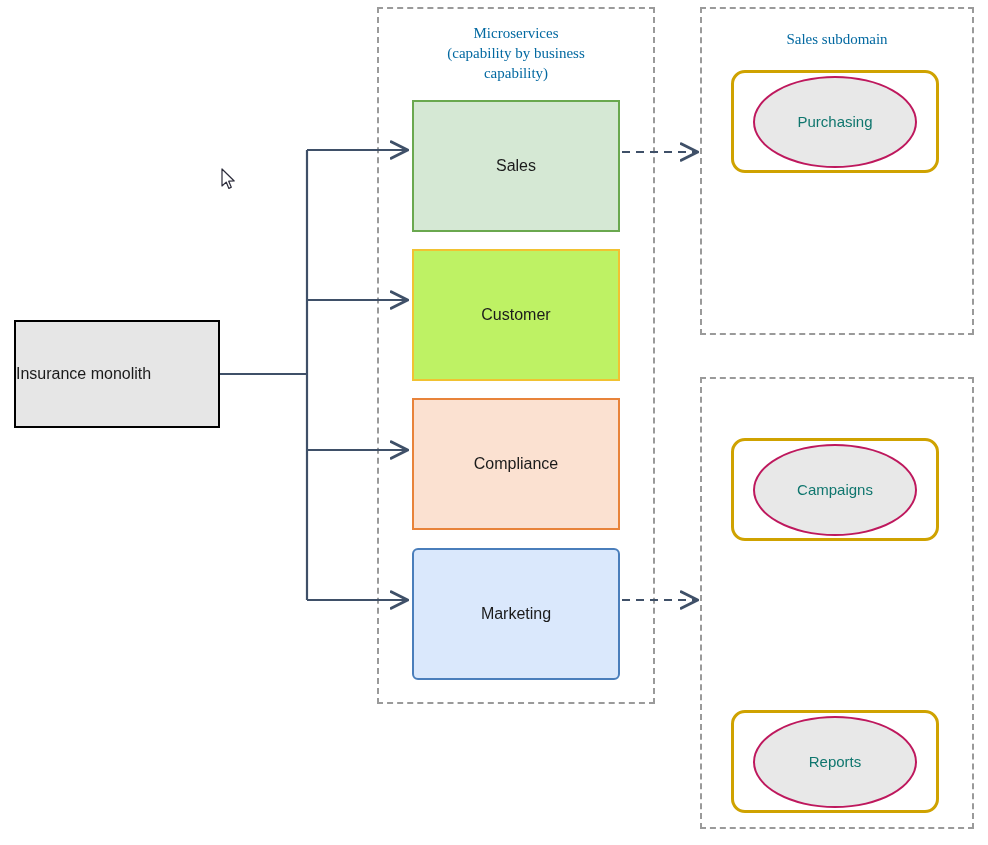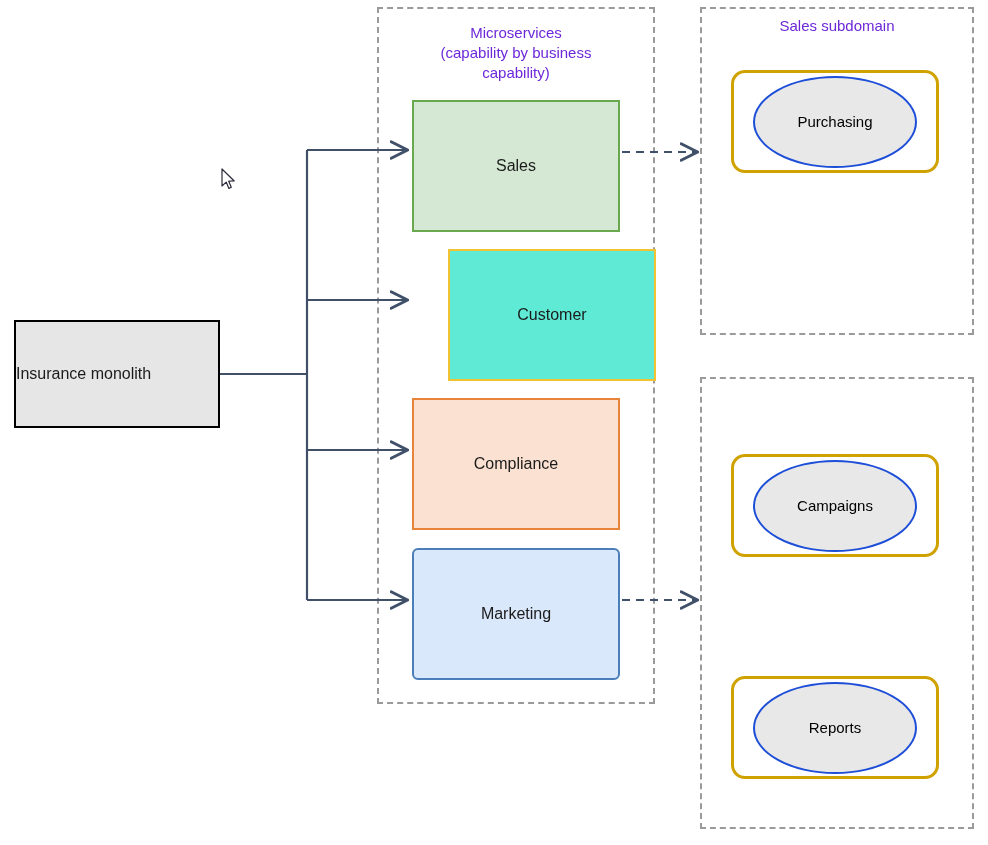--- a/index.html
+++ b/index.html
@@ -42,47 +42,48 @@
   .group {
     border: 2px dashed #9a9a9a;
     background: transparent;
   }
   .group-title {
     position: absolute;
     left: 0;
     right: 0;
     text-align: center;
     font-size: 15px;
-    color: #6d28d9;
+    color: #0369a1;
     line-height: 1.34;
+    font-family: Liberation Serif, serif;
   }
 
   .grp-micro   { left: 377px; top: 7px;   width: 278px; height: 697px; }
   .grp-sales   { left: 700px; top: 7px;   width: 274px; height: 328px; }
   .grp-mktg    { left: 700px; top: 377px; width: 274px; height: 452px; }
 
   .title-micro { left: 377px; top: 23px;  width: 278px; }
-  .title-sales { left: 700px; top: 16px;  width: 274px; }
+  .title-sales { left: 700px; top: 29px;  width: 274px; }
   .title-mktg  { left: 700px; top: 393px; width: 274px; }
 
   
   .svc {
     width: 208px;
     height: 132px;
     display: flex;
     align-items: center;
     justify-content: center;
     font-size: 16px;
     color: #1b1b1b;
     border-width: 2px;
     border-style: solid;
     left: 412px;
   }
   .svc-sales      { top: 100px; background: #d5e8d4; border-color: #6aa84f; }
-  .svc-customer   { top: 249px; background: #5eead4; border-color: #f1c232; margin-left: 36px; }
+  .svc-customer   { top: 249px; background: #bef264; border-color: #f1c232; }
   .svc-compliance { top: 398px; background: #fbe1d1; border-color: #e8833a; }
   .svc-marketing  { top: 548px; background: #dae8fc; border-color: #4a7ebb; border-radius: 6px; }
 
   
   .cap-card {
     left: 731px;
     width: 208px;
     height: 103px;
     background: #ffffff;
     border: 3px solid #cfa200;
@@ -90,33 +91,33 @@
   }
   .cap-ellipse {
     position: absolute;
     left: 50%;
     top: 50%;
     transform: translate(-50%, -50%);
     width: 160px;
     height: 88px;
     border-radius: 50%;
     background: #e8e8e8;
-    border: 2px solid #1d4ed8;
+    border: 2px solid #be185d;
     display: flex;
     align-items: center;
     justify-content: center;
     font-size: 15px;
-    color: #000000;
+    color: #0f766e;
     white-space: nowrap;
   }
   .cap-purchasing { top: 70px;  }
   .cap-claims     { top: 203px; }
-  .cap-campaigns  { top: 438px; margin-top: 16px; }
+  .cap-campaigns  { top: 438px; }
   .cap-analytics  { top: 572px; }
-  .cap-reports    { top: 676px; padding-left: 16px; }
+  .cap-reports    { top: 710px; padding-left: 16px; }
 
   
   #connectors {
     position: absolute;
     left: 0; top: 0;
     width: 988px;
     height: 845px;
     pointer-events: none;
   }
 

